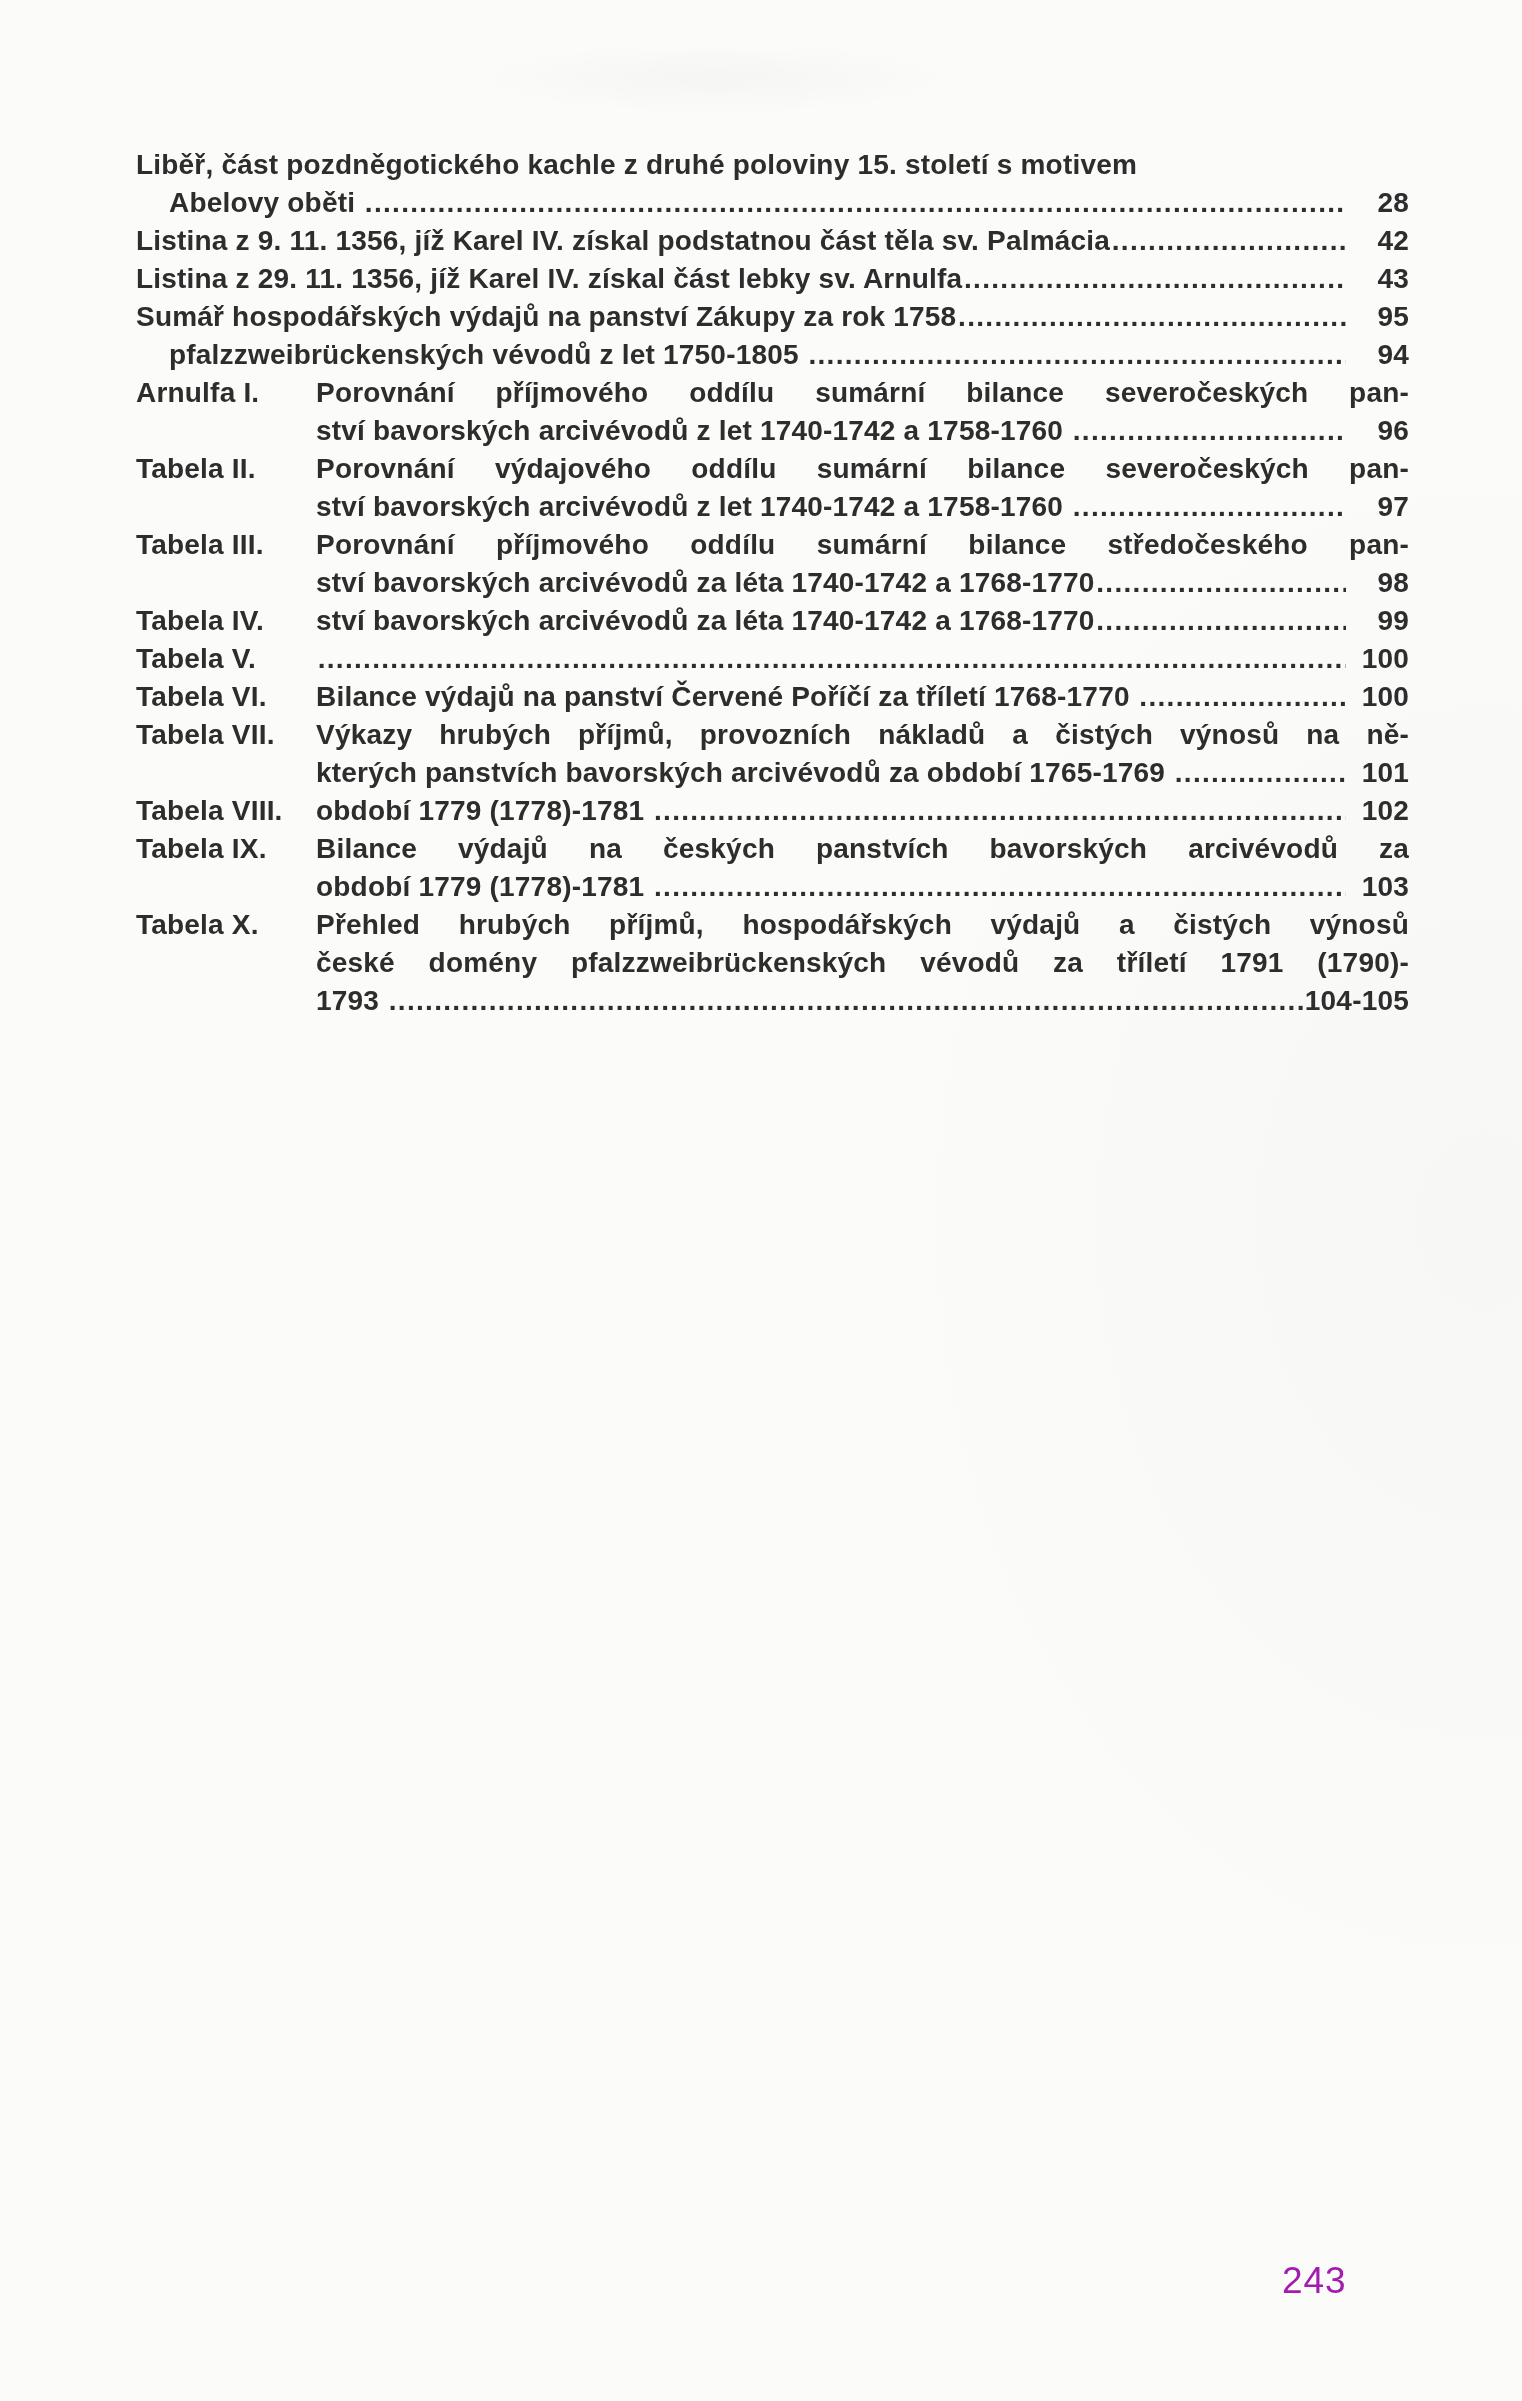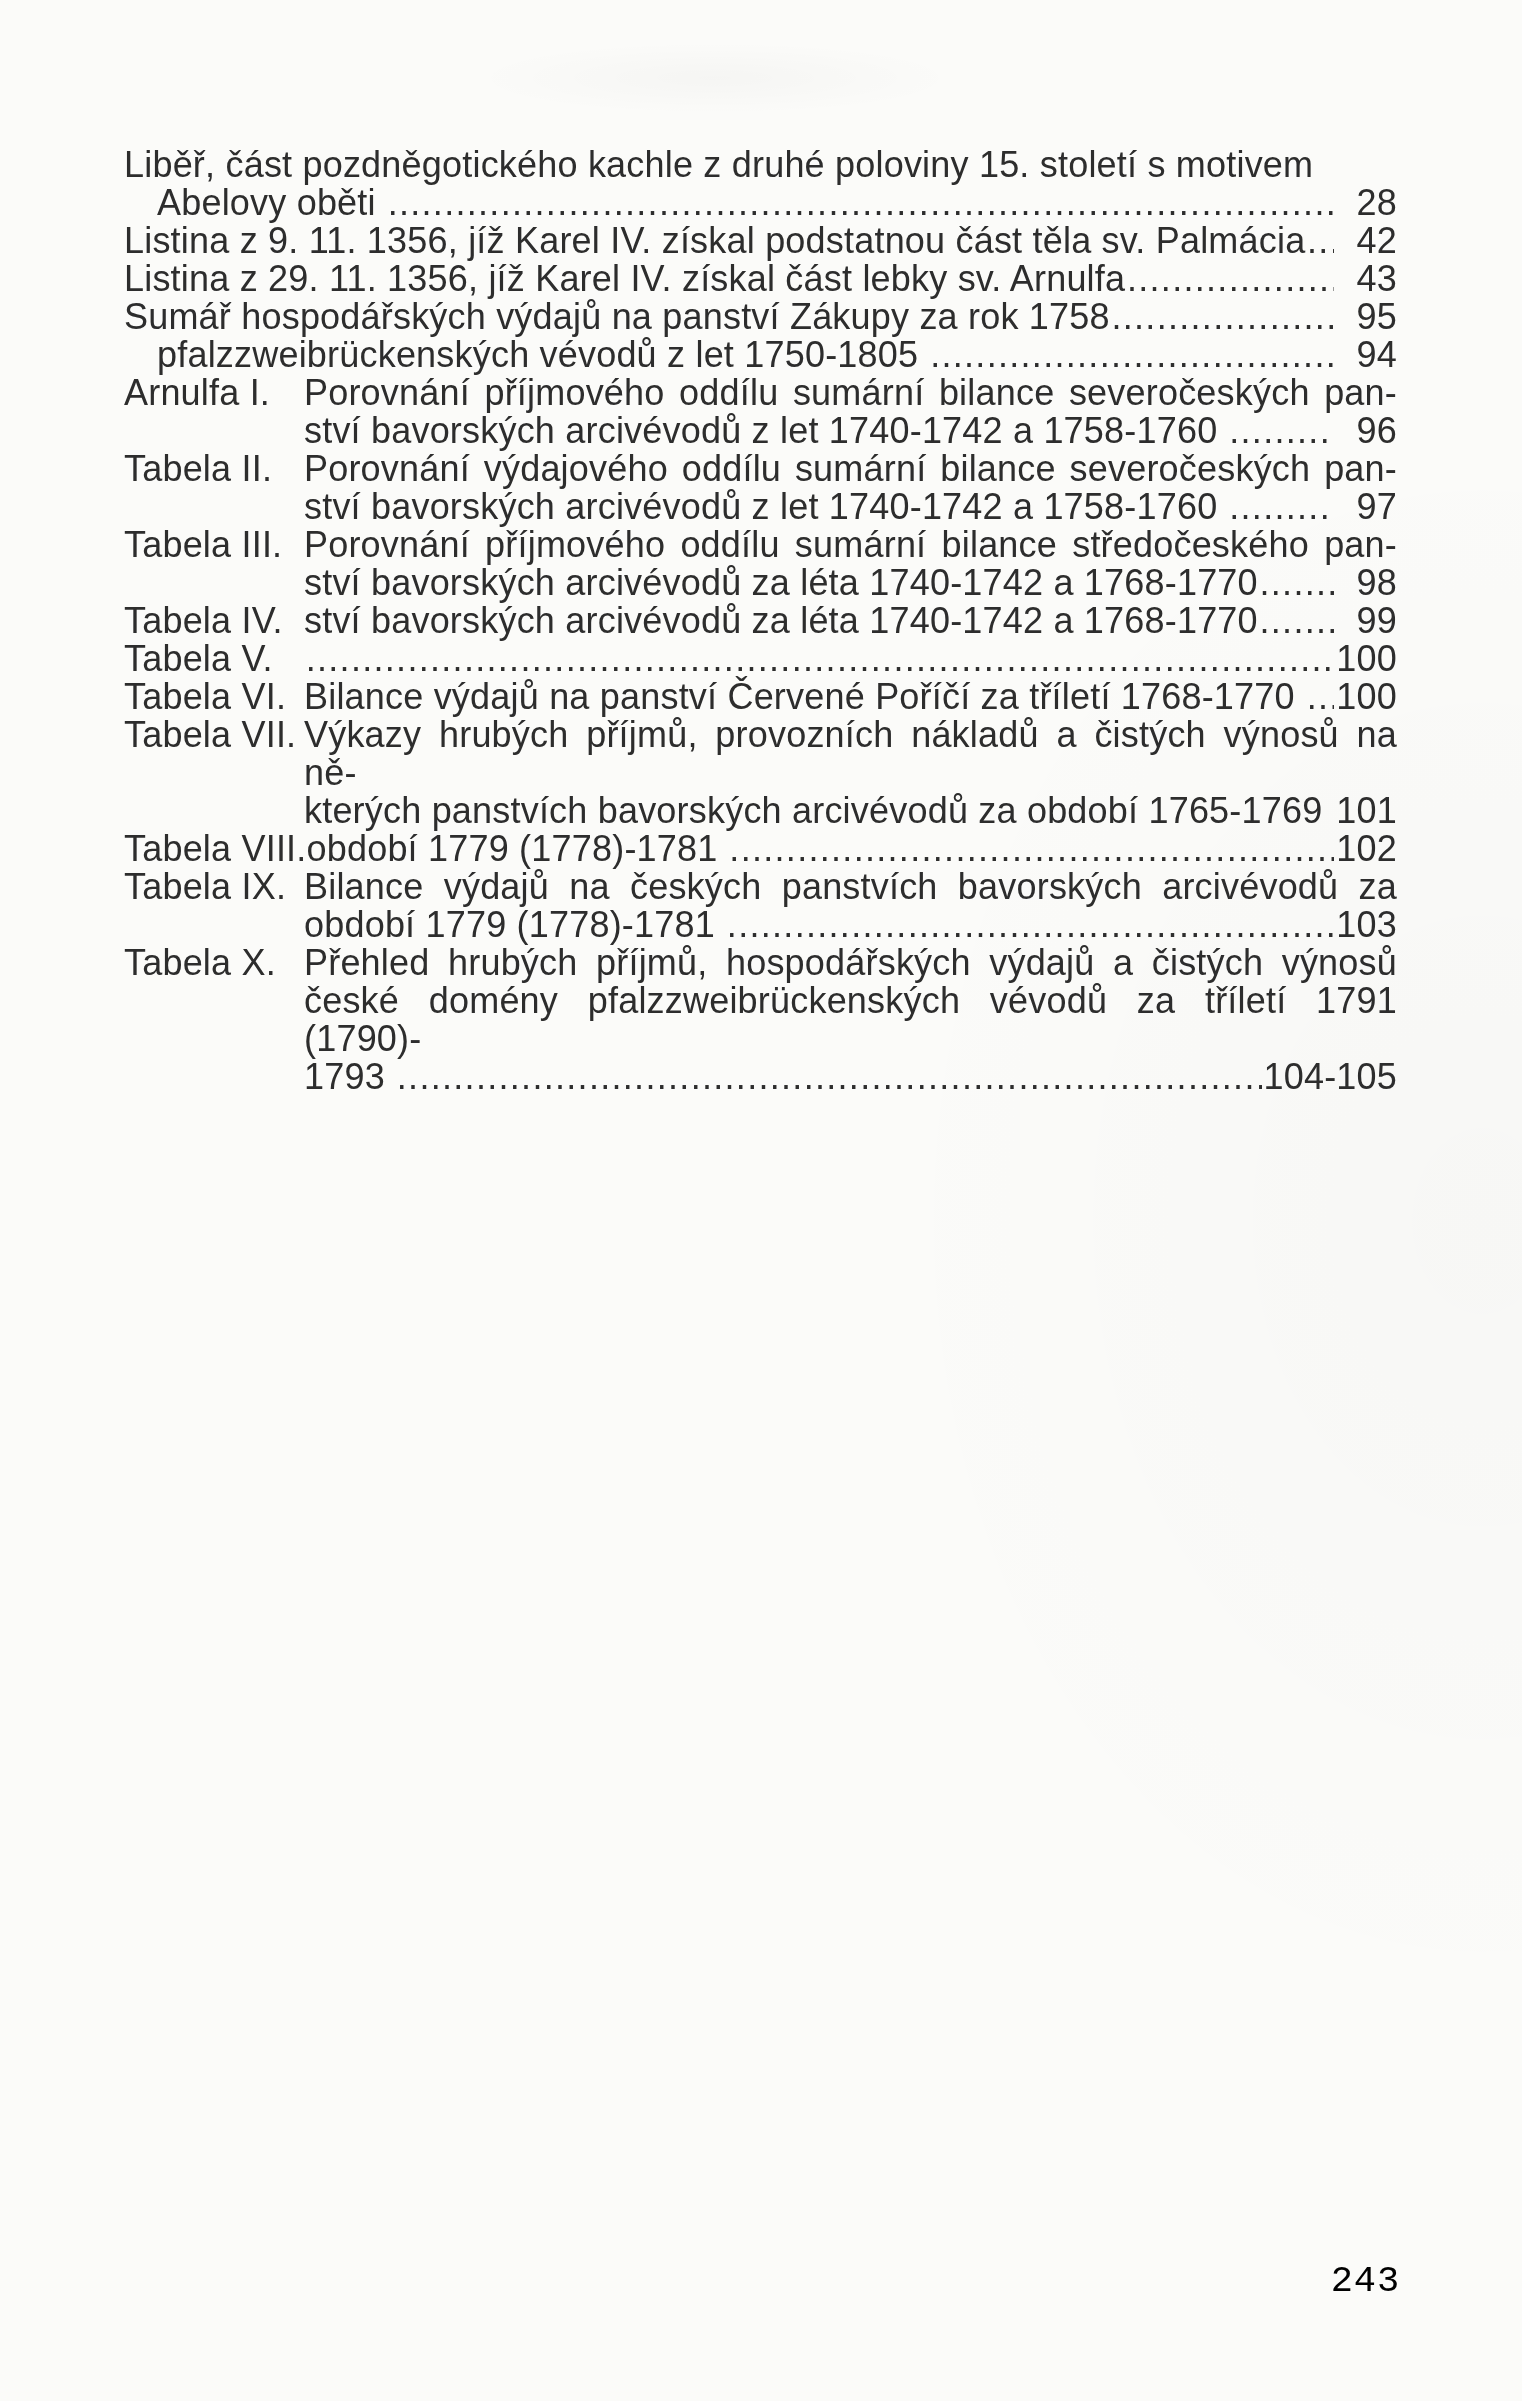--- a/index.html
+++ b/index.html
@@ -14,26 +14,27 @@
       radial-gradient(ellipse 349px 52px at 715px 78px, rgba(0,0,0,0.025), transparent 70%),
       radial-gradient(ellipse 785px 1046px at 1482px 1221px, rgba(0,0,0,0.015), transparent 80%),
       #fbfbf9;
     font-family: "Liberation Sans", sans-serif;
     color: #2d2d2d;
     overflow: hidden;
   }
 
   .toc {
     position: absolute;
-    left: 124px;
+    left: 136px;
     top: 146px;
     width: 1273px;
-    font-size: 36px;
+    font-size: 28px;
     line-height: 38px;
     letter-spacing: 0.2px;
+    font-weight: bold;
   }
 
   .entry { width: 100%; }
 
   
   .entry.labeled {
     display: flex;
     align-items: flex-start;
   }
   .entry-label {
@@ -78,25 +79,23 @@
     min-width: 61px;
     text-align: right;
     white-space: nowrap;
   }
 
   .folio {
     position: absolute;
     left: 1282px;
     top: 2260px;
     width: 118px;
-    text-align: right;
     font-size: 37px;
     letter-spacing: 0.9px;
-    color: #000000;
-    font-family: Liberation Mono, monospace;
+    color: #a21caf;
   }
 </style>
 </head>
 <body>
 
 <main class="toc">
     <div class="entry">
       <div class="line">Liběř, část pozdněgotického kachle z druhé poloviny 15. století s motivem</div>
       <div class="line cont leaderline">
         <span class="txt">Abelovy oběti </span>

